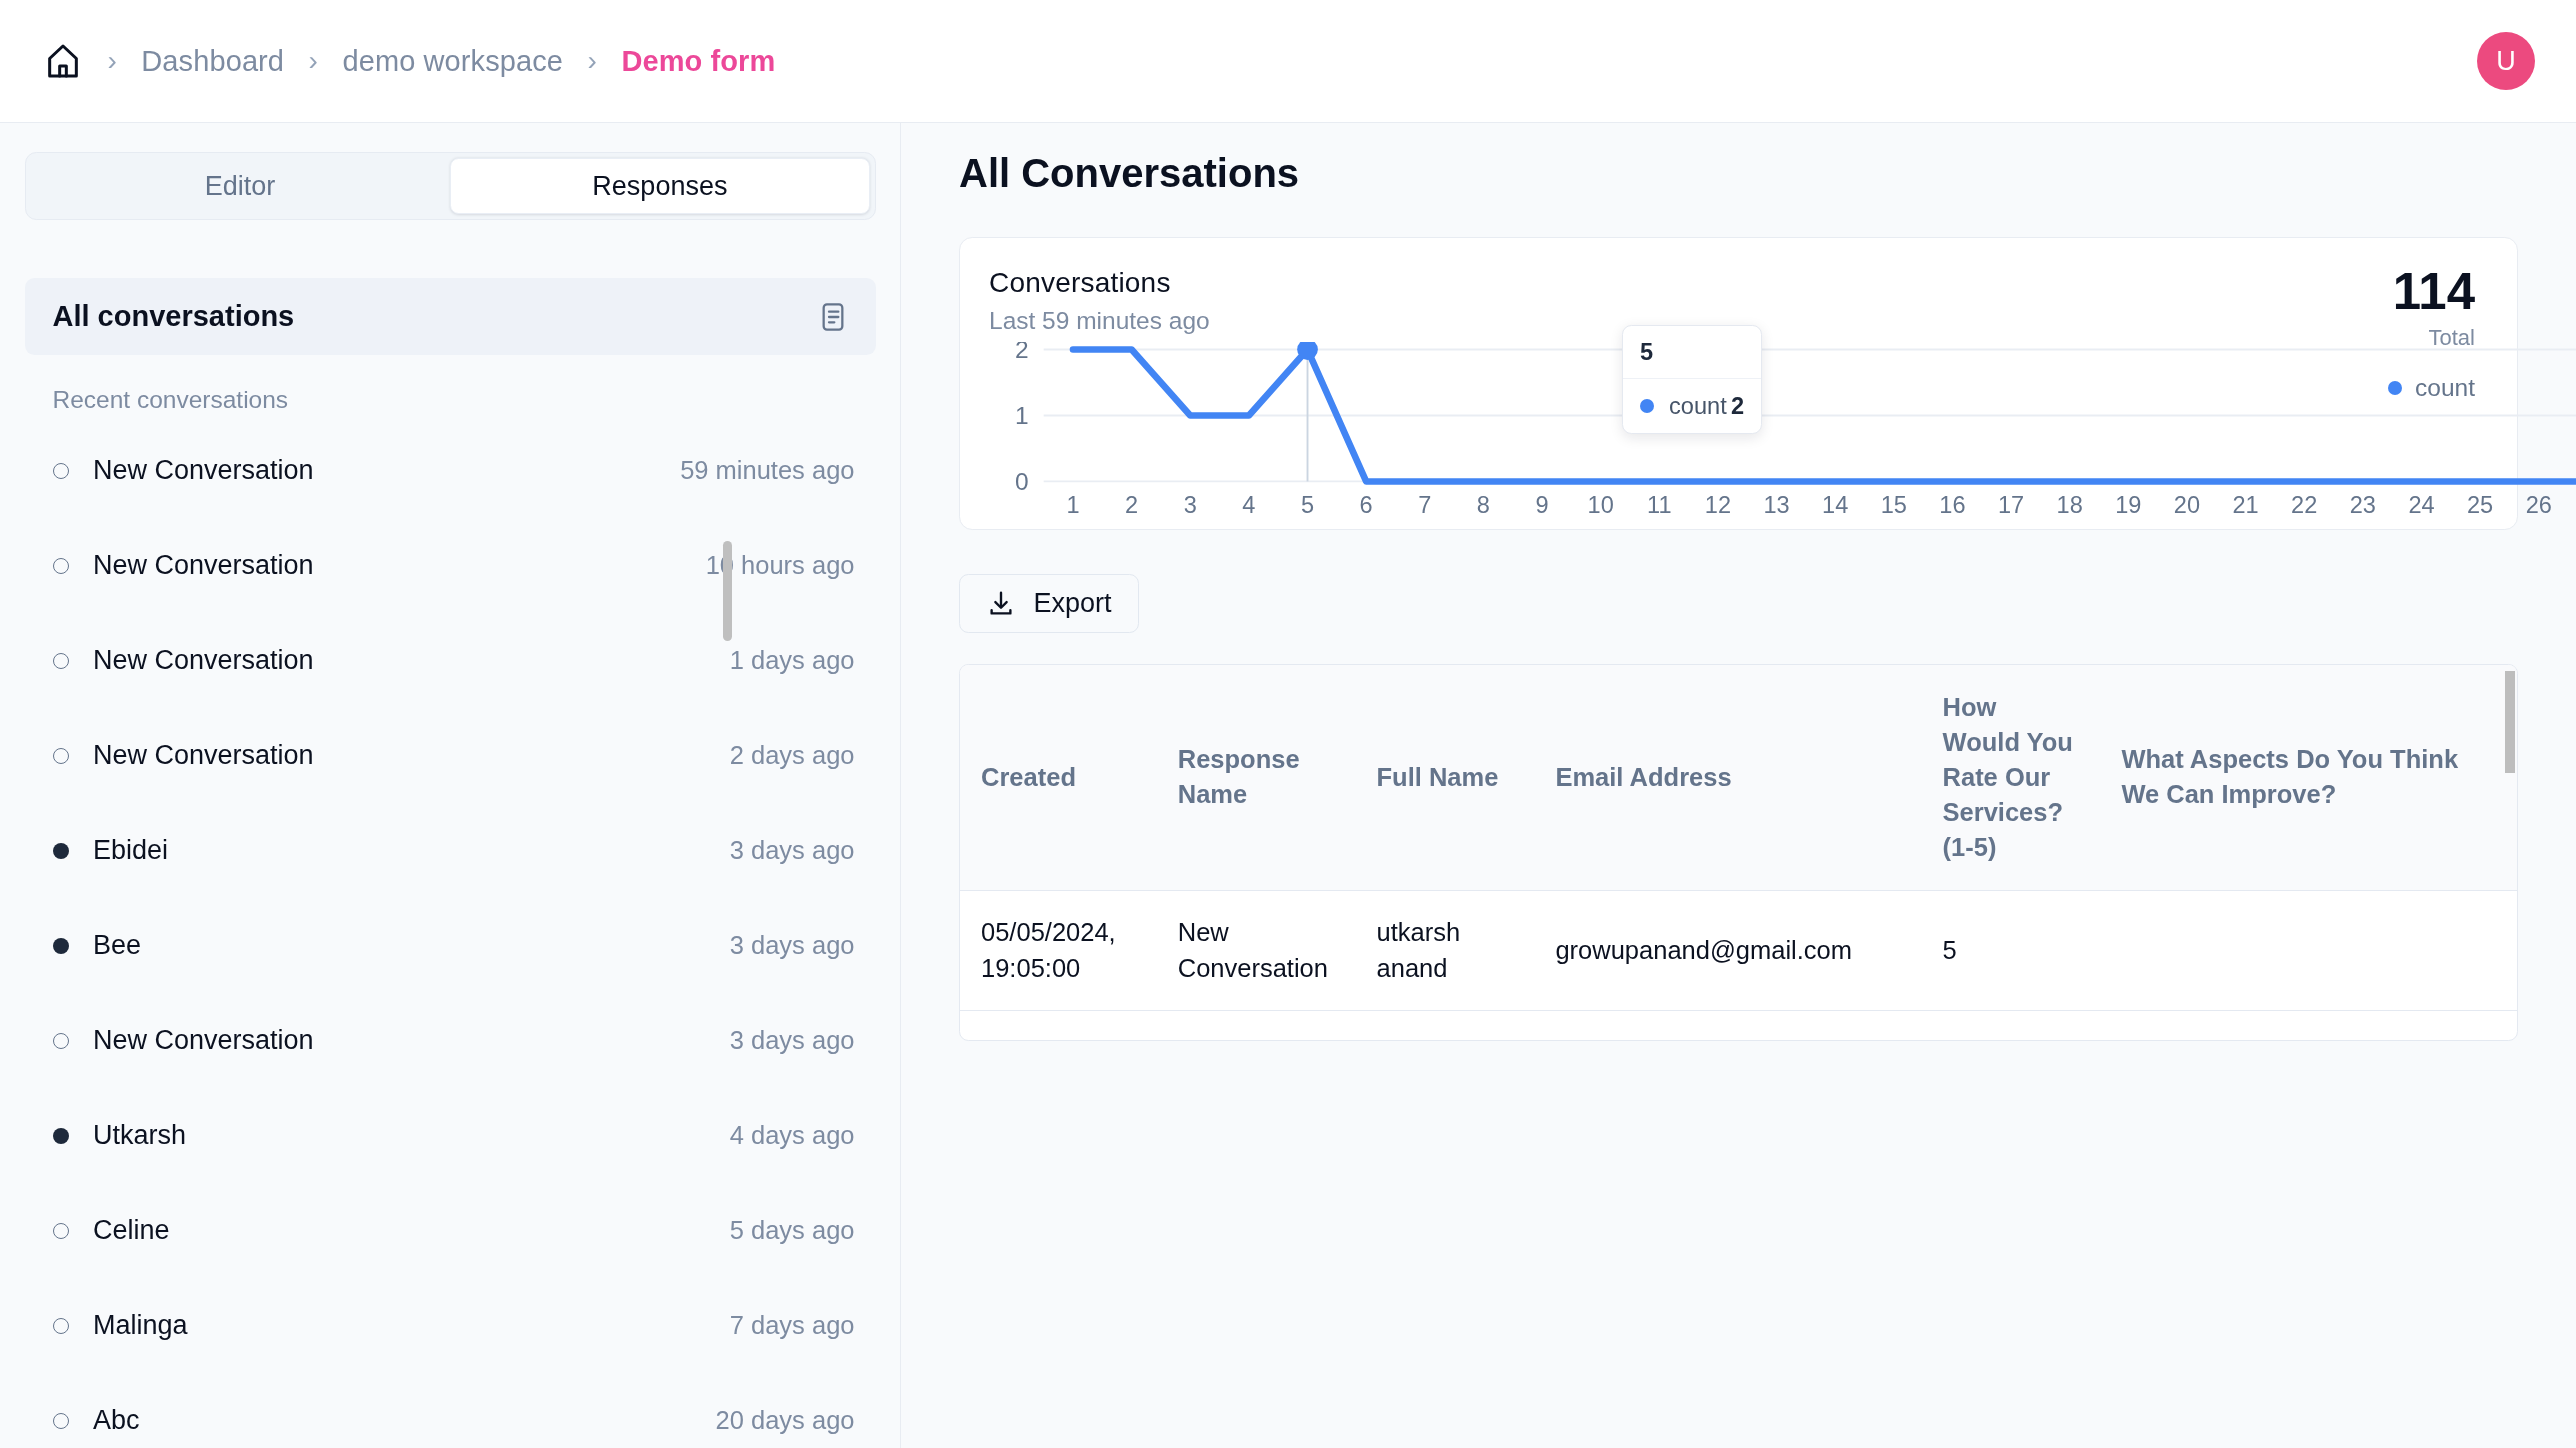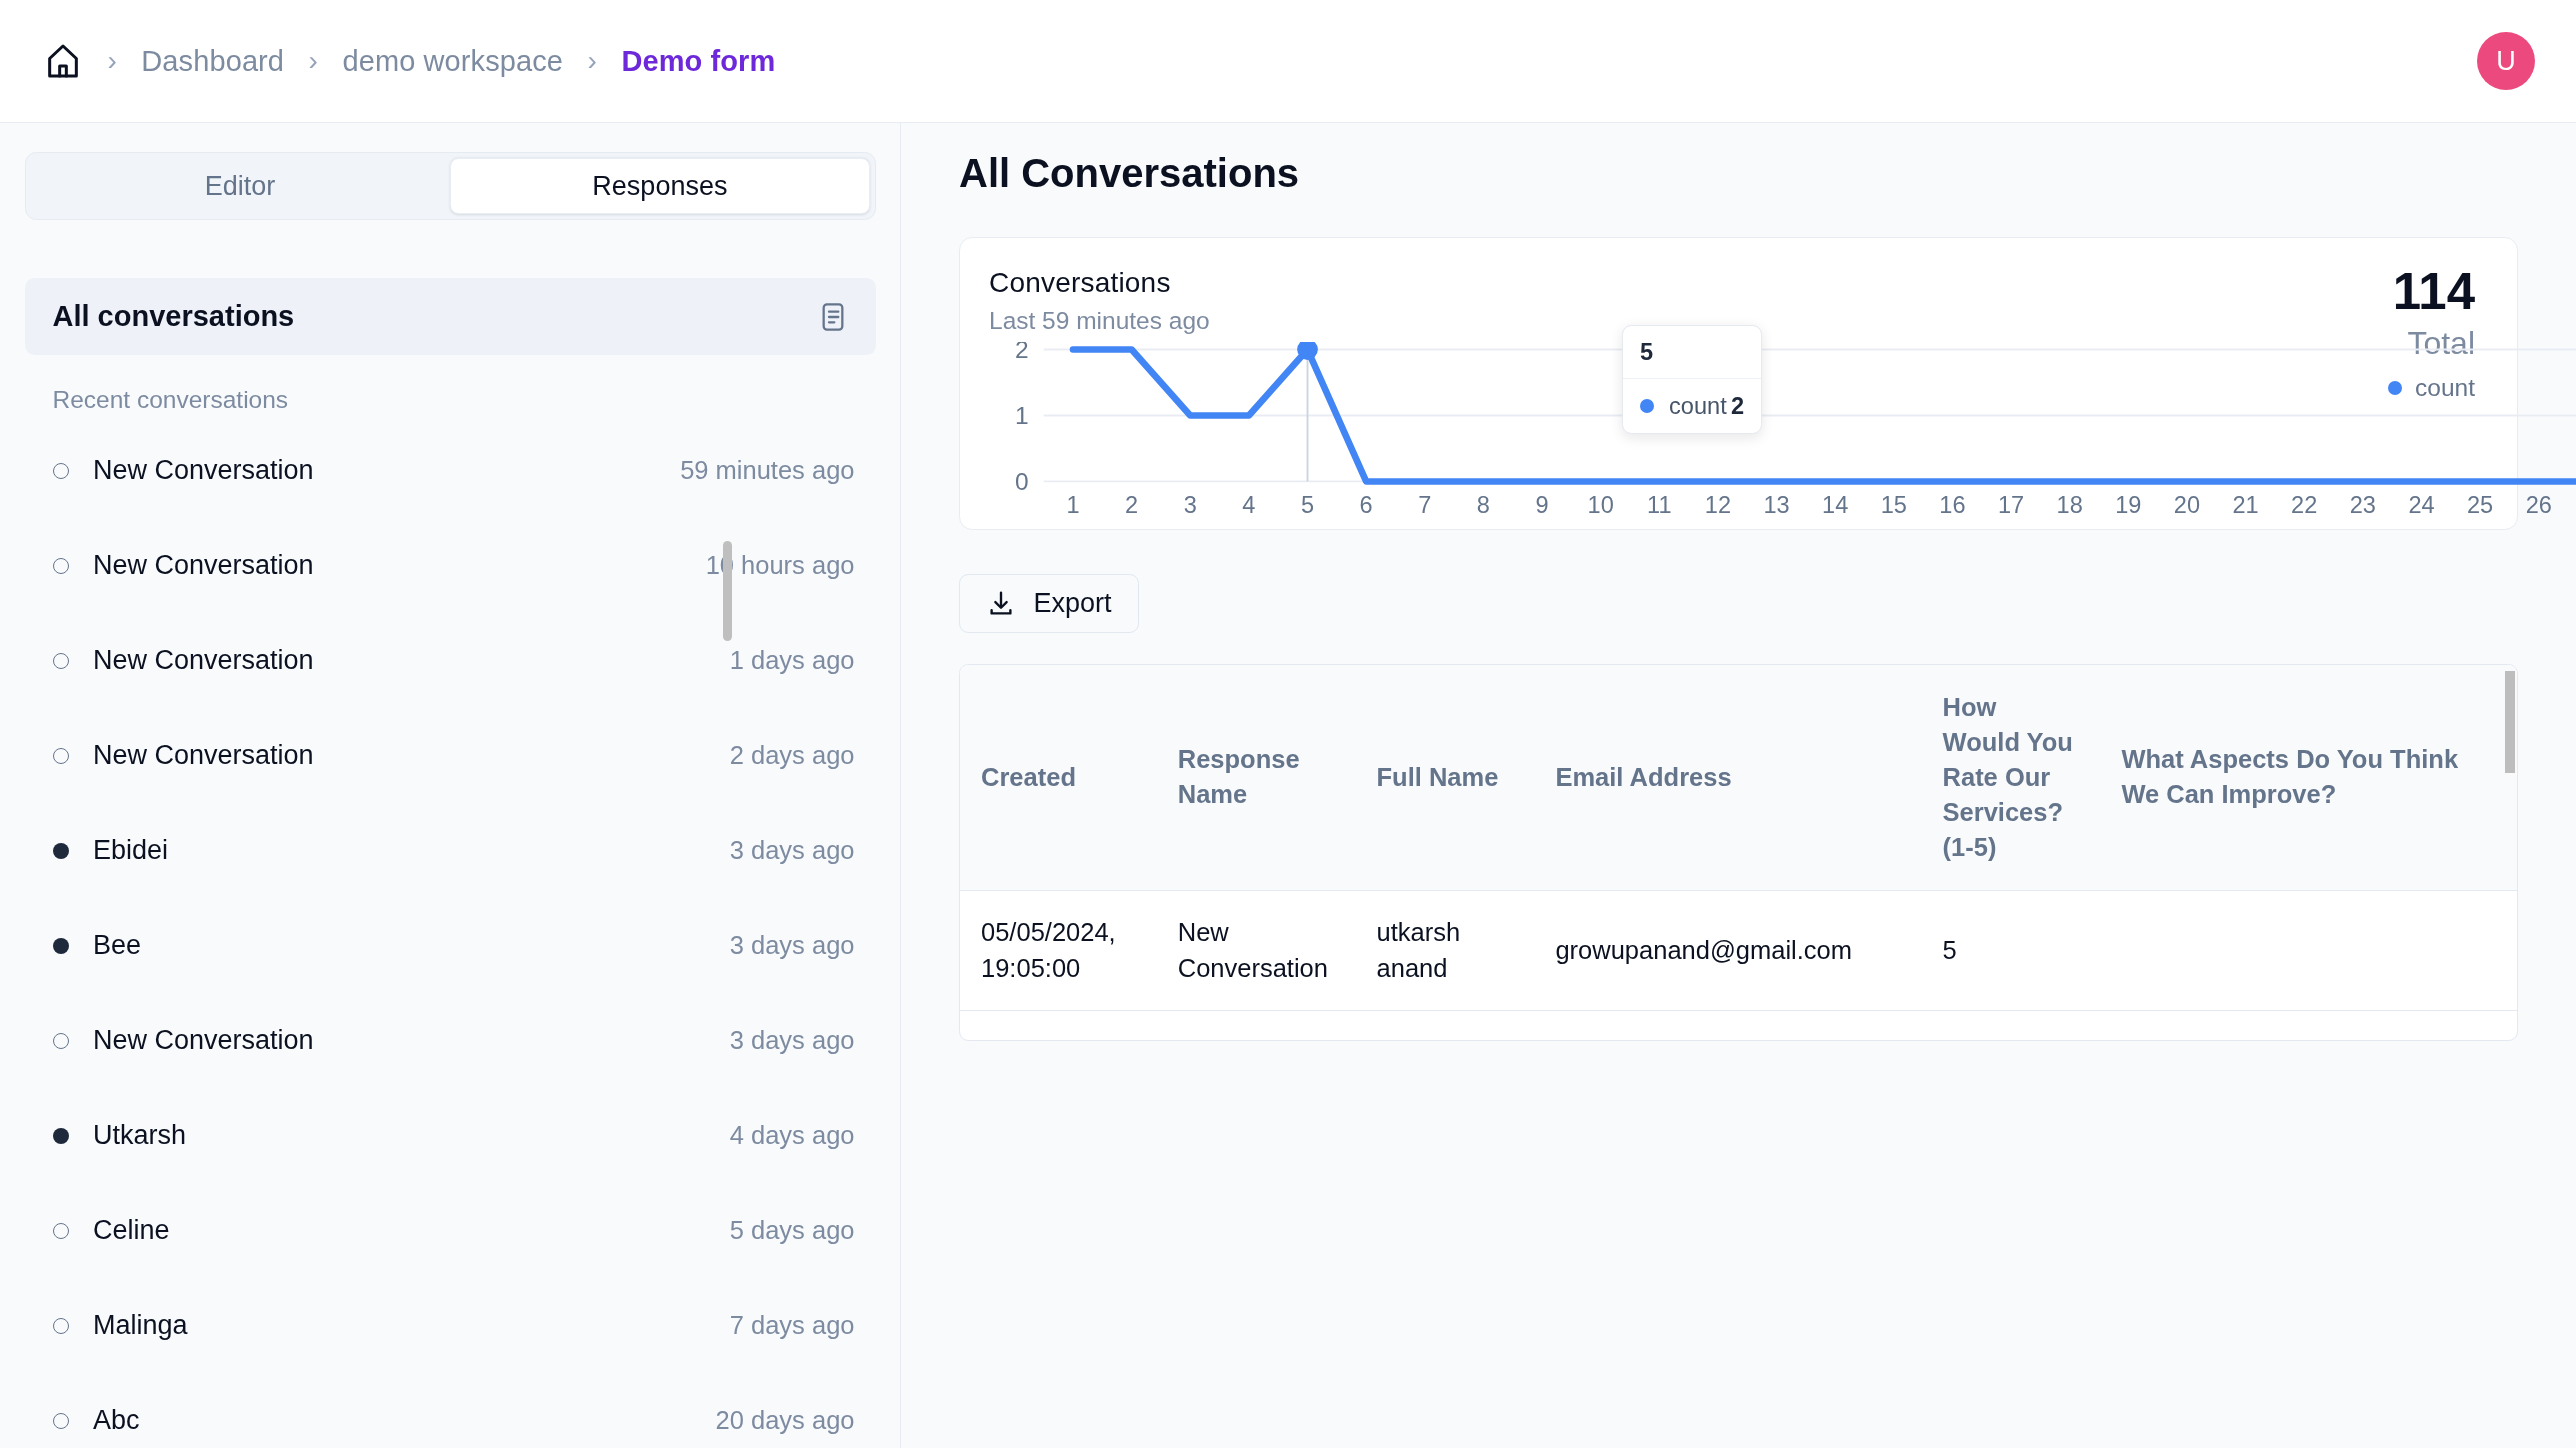--- a/index.html
+++ b/index.html
@@ -21,21 +21,21 @@
   }
   .home-icon { width: 40px; height: 40px; display: block; flex: none; }
   .crumb-sep {
     color: #94a3b8; font-size: 28px; margin: 0 24.5px; flex: none;
     font-weight: 400; line-height: 1;
   }
   .crumb {
     font-size: 29px; color: #7d8ba1; white-space: nowrap;
     letter-spacing: 0.1px;
   }
-  .crumb.current { color: #6d28d9; font-weight: 700; }
+  .crumb.current { color: #ec4899; font-weight: 700; }
   .spacer { flex: 1 1 auto; }
   .avatar {
     width: 58px; height: 58px; border-radius: 50%;
     background: #ec4a7f; color: #fff;
     display: flex; align-items: center; justify-content: center;
     font-size: 27px; flex: none;
   }
 
   
   .body-wrap { display: flex; height: calc(1448px - 123px); }
@@ -120,21 +120,21 @@
     position: relative;
   }
   .card-title { font-size: 28px; color: #0b1120; letter-spacing: 0.2px; }
   .card-sub { font-size: 24.5px; color: #7d8ba1; margin-top: 7.5px; }
   .total-num {
     position: absolute; right: 42px; top: 23.6px;
     font-size: 51px; font-weight: 700; color: #0b1120; text-align: right;
   }
   .total-label {
     position: absolute; right: 42px; top: 87px;
-    font-size: 32px; color: #7d8ba1; 
+    font-size: 22px; color: #7d8ba1; 
   }
   .legend {
     position: absolute; right: 42px; top: 136px;
     display: flex; align-items: center; gap: 13.2px;
   }
   .legend-dot { width: 14px; height: 14px; border-radius: 50%; background:#4285f4; }
   .legend-text { font-size: 24.5px; color: #64748b; }
 
   .plot { position: absolute; left: 29px; top: 104px; width: 1876px; height: 179px; }
 

